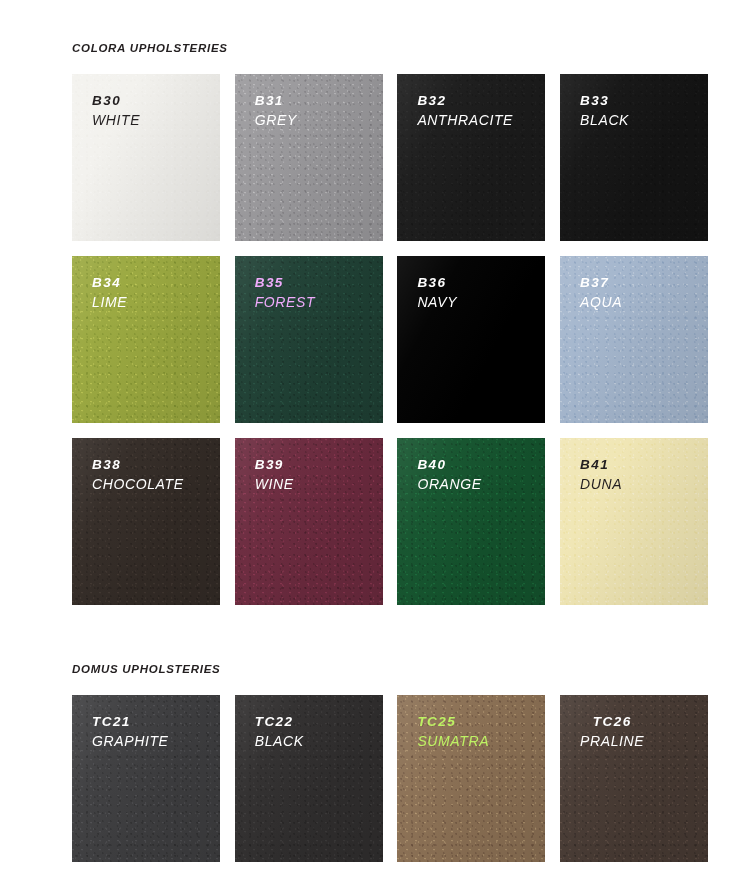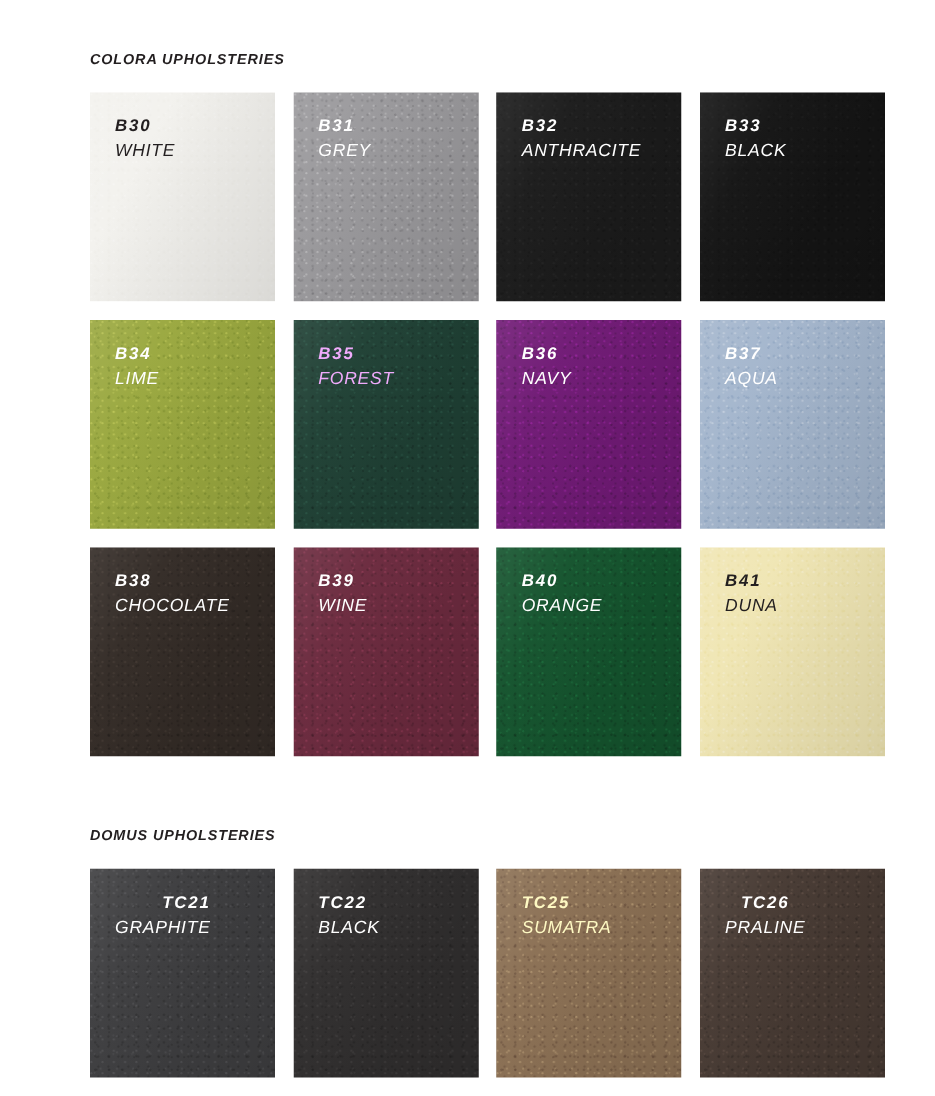--- a/index.html
+++ b/index.html
@@ -157,21 +157,21 @@
           </div>
         </div>
         <div class="swatch" style="background: rgb(31, 64, 52);">
           <div class="grain"></div>
           <div class="sheen"></div>
           <div class="swatch-labels" style="color: #f0abfc;">
             <span class="swatch-code">B35</span>
             <span class="swatch-name">FOREST</span>
           </div>
         </div>
-        <div class="swatch" style="background: #701a75;">
+        <div class="swatch" style="background: #000000;">
           <div class="grain"></div>
           <div class="sheen"></div>
           <div class="swatch-labels" style="color: rgb(255, 255, 255);">
             <span class="swatch-code">B36</span>
             <span class="swatch-name">NAVY</span>
           </div>
         </div>
         <div class="swatch" style="background: rgb(164, 182, 205);">
           <div class="grain"></div>
           <div class="sheen"></div>
@@ -214,37 +214,37 @@
         </div>
       </div>
   </section>
 
   <section class="section" id="section-domus">
     <h2 class="section-title">DOMUS UPHOLSTERIES</h2>
     <div class="swatch-grid" id="grid-domus">
         <div class="swatch" style="background: rgb(62, 62, 64);">
           <div class="grain"></div>
           <div class="sheen"></div>
-          <div class="swatch-labels" style="color: rgb(255, 255, 255); text-align: right;">
+          <div class="swatch-labels" style="color: rgb(255, 255, 255);">
             <span class="swatch-code">TC21</span>
             <span class="swatch-name">GRAPHITE</span>
           </div>
         </div>
         <div class="swatch" style="background: rgb(48, 46, 46);">
           <div class="grain"></div>
           <div class="sheen"></div>
           <div class="swatch-labels" style="color: rgb(255, 255, 255);">
             <span class="swatch-code">TC22</span>
             <span class="swatch-name">BLACK</span>
           </div>
         </div>
         <div class="swatch" style="background: rgb(139, 112, 84);">
           <div class="grain"></div>
           <div class="sheen"></div>
-          <div class="swatch-labels" style="color: #fef9c3;">
+          <div class="swatch-labels" style="color: #bef264;">
             <span class="swatch-code">TC25</span>
             <span class="swatch-name">SUMATRA</span>
           </div>
         </div>
         <div class="swatch" style="background: rgb(71, 58, 51);">
           <div class="grain"></div>
           <div class="sheen"></div>
           <div class="swatch-labels" style="color: rgb(255, 255, 255); text-align: center;">
             <span class="swatch-code">TC26</span>
             <span class="swatch-name">PRALINE</span>

